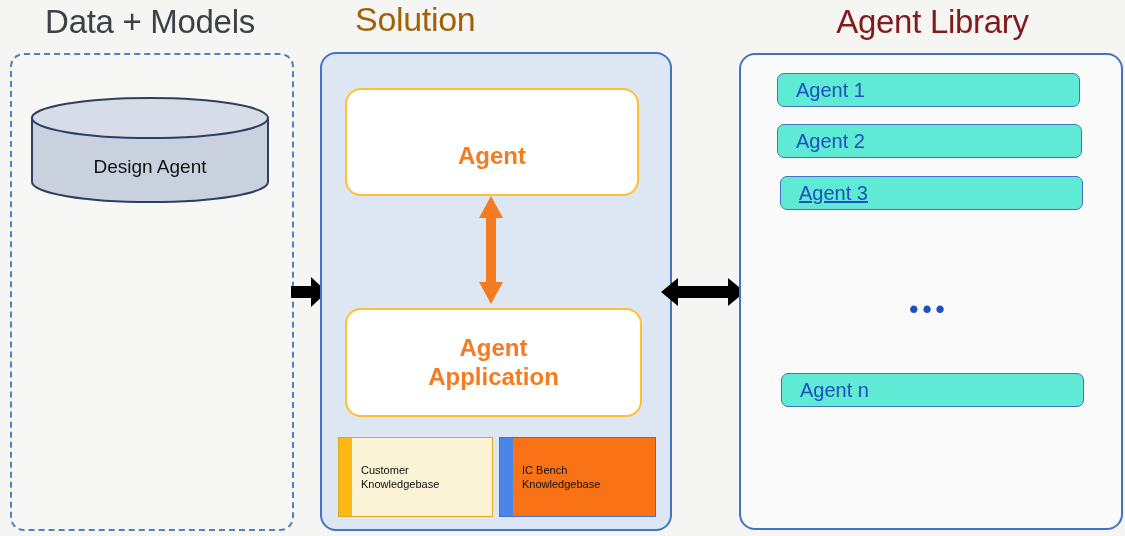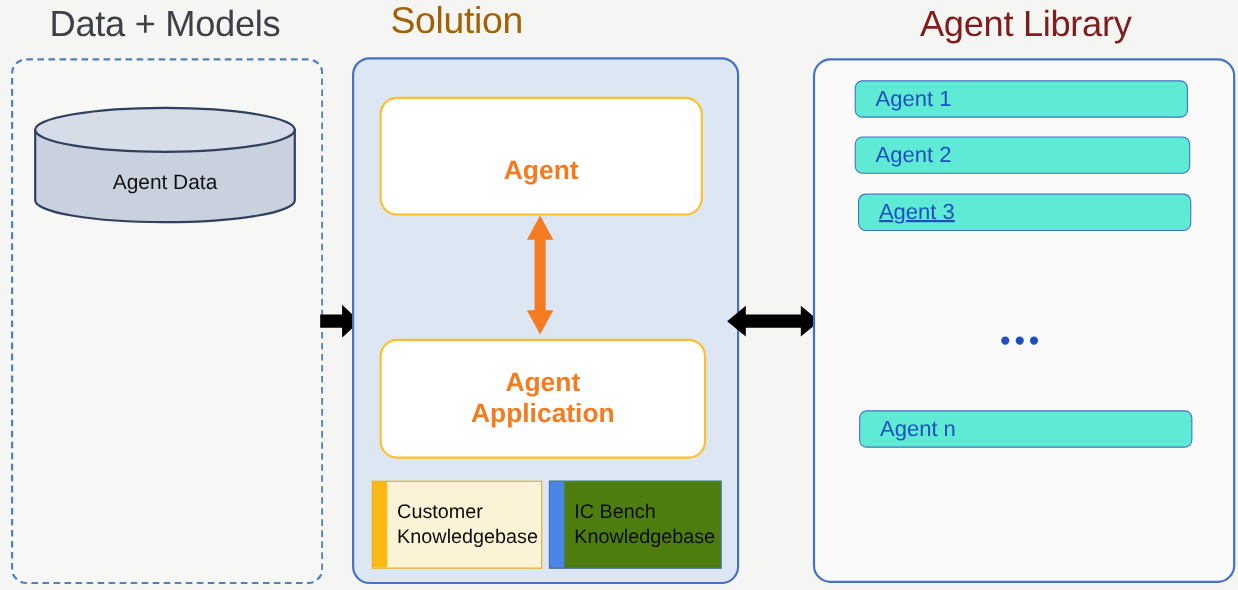--- a/index.html
+++ b/index.html
@@ -58,29 +58,29 @@
   }
   #box-app-agent{left:345px;top:88px;width:290px;height:104px;}
   #box-agent-mgmt{left:345px;top:308px;width:293px;height:105px;}
 
   
   #arrow-vert{position:absolute;left:472px;top:196px;width:38px;height:108px;}
 
   
   .kb{
     position:absolute;display:flex;align-items:center;
-    font-size:18px;color:#0d0d0d;line-height:1.30;
+    font-size:11px;color:#0d0d0d;line-height:1.30;
   }
   .kb .bar{position:absolute;left:0;top:0;bottom:0;}
   .kb .kb-txt{position:relative;padding-left:22px;}
   #kb-customer{left:338px;top:437px;width:153px;height:78px;
     background:#fbf3d5;border:1.5px solid #e0a722;}
   #kb-customer .bar{width:13px;background:#fdb913;}
   #kb-icbench{left:499px;top:437px;width:155px;height:78px;
-    background:#4d7c0f;border:1.5px solid #4472c4;}
+    background:#f97316;border:1.5px solid #4472c4;}
   #kb-icbench .bar{width:13px;background:#4a86e8;}
 
   
   #arrow-bi{position:absolute;left:661px;top:276px;width:84px;height:32px;}
 
   
   #panel-library{
     position:absolute;left:739px;top:53px;width:380px;height:473px;
     background:#fafafa;border:2px solid #4472c4;border-radius:16px;
   }
@@ -110,21 +110,21 @@
   <div class="heading" id="hd-sol">Solution</div>
   <div class="heading" id="hd-agent">Agent Library</div>
 
   <div id="panel-data"></div>
 
   <div class="cyl" id="cyl-design">
     <svg width="240" height="108" viewBox="0 0 240 108">
       <path d="M2 22 L2 86 A118 20 0 0 0 238 86 L238 22 Z" fill="#c9d1df" stroke="#2f3f5e" stroke-width="2"></path>
       <ellipse cx="120" cy="22" rx="118" ry="20" fill="#d7dde8" stroke="#2f3f5e" stroke-width="2"></ellipse>
     </svg>
-    <div class="cyl-label">Agent  Data</div>
+    <div class="cyl-label">Design  Agent</div>
   </div>
 
 
   <div id="arrow-in">
     <svg width="36" height="34" viewBox="0 0 36 34">
       <path d="M0 11 L20 11 L20 2 L36 17 L20 32 L20 23 L0 23 Z" fill="#000000"></path>
     </svg>
   </div>
 
   <div id="panel-solution"></div>

